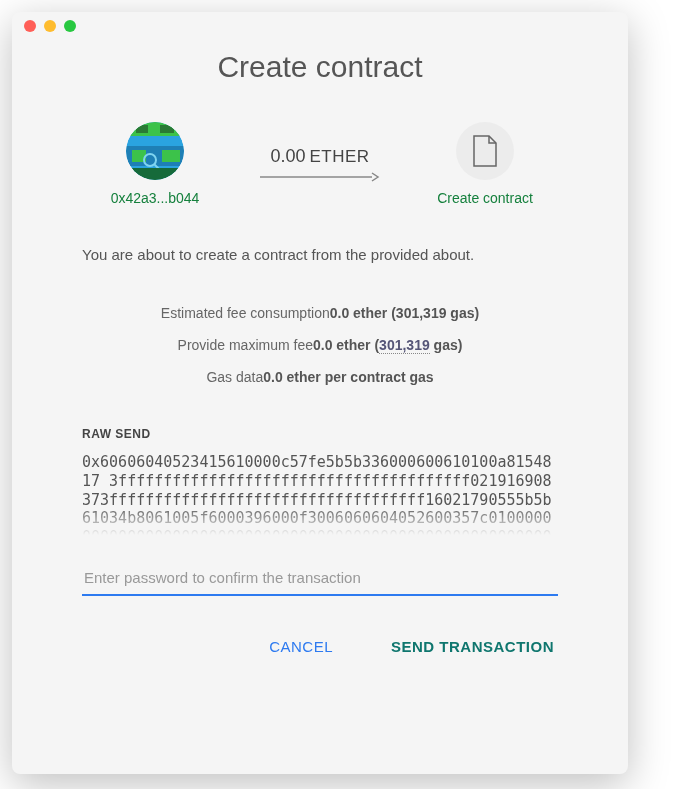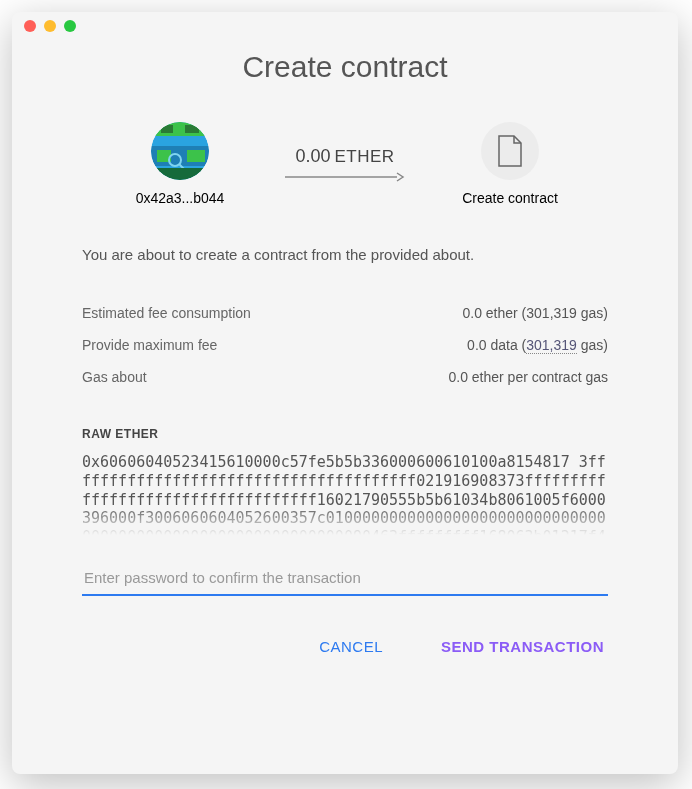--- a/index.html
+++ b/index.html
@@ -4,21 +4,21 @@
 <style>
 * { margin: 0; padding: 0; box-sizing: border-box; }
 body {
   font-family: -apple-system, BlinkMacSystemFont, "Segoe UI", sans-serif;
   background: #fff;
   width: 692px;
   height: 789px;
   overflow: hidden;
 }
 .window {
-  width: 666px;
+  width: 616px;
   height: 762px;
   margin: 12px;
   background: #f5f5f5;
   border-radius: 8px;
   box-shadow: 0 10px 40px rgba(0,0,0,0.25);
   overflow: hidden;
   display: flex;
   flex-direction: column;
 }
 .titlebar {
@@ -58,21 +58,21 @@
 }
 .avatar svg { width: 58px; height: 58px; }
 .doc-circle {
   width: 58px; height: 58px; border-radius: 50%;
   background: #ececec;
   display: flex; align-items: center; justify-content: center;
 }
 .avatar-label {
   margin-top: 10px;
   font-size: 14px;
-  color: #000000;
+  color: #15803d;
 }
 .arrow-block {
   display: flex; flex-direction: column; align-items: center;
   width: 140px;
 }
 .amount {
   font-size: 18px; color: #444;
   display: flex; align-items: baseline; gap: 4px;
 }
 .amount .unit { font-size: 17px; letter-spacing: 0.5px; }
@@ -80,26 +80,26 @@
 .about {
   margin-top: 40px;
   font-size: 15px;
   color: #555;
 }
 .fee-table {
   margin-top: 34px;
 }
 .fee-row {
   display: flex;
-  justify-content: space-between;
+  justify-content: center;
   font-size: 14px;
   color: #666;
   padding: 8px 0;
 }
-.fee-row .val { color: #555; }
+.fee-row .val { color: #555; font-weight: bold; }
 .linkish {
   color: #557;
   border-bottom: 1px dotted #888;
 }
 .raw-label {
   margin-top: 34px;
   font-size: 12px;
   font-weight: 700;
   color: #444;
   letter-spacing: 0.5px;
@@ -144,21 +144,21 @@
 .btn {
   background: none;
   border: none;
   font-size: 15px;
   font-weight: 700;
   letter-spacing: 0.5px;
   cursor: pointer;
   padding: 6px 4px;
 }
 .btn.cancel { color: #2d7af0; font-weight: 500; margin-left: 44px; }
-.btn.send { color: #8b5cf6; }
+.btn.send { color: #0f766e; }
 </style>
 </head>
 <body>
 
 <div class="window">
   <div class="titlebar">
     <div class="dot red"></div>
     <div class="dot yellow"></div>
     <div class="dot green"></div>
   </div>
@@ -217,30 +217,30 @@
     <div class="about">You are about to create a contract from the provided about.</div>
 
     <div class="fee-table">
       <div class="fee-row">
         <span>Estimated fee consumption</span>
         <span class="val">0.0 ether (301,319 gas)</span>
       </div>
       <div class="fee-row">
         <span>Provide maximum fee</span>
         <span class="val">
-          <span>0.0 data (</span><span class="linkish">301,319</span><span> gas)</span>
+          <span>0.0 ether (</span><span class="linkish">301,319</span><span> gas)</span>
         </span>
       </div>
       <div class="fee-row">
-        <span>Gas about</span>
+        <span>Gas data</span>
         <span class="val">0.0 ether per contract gas</span>
       </div>
     </div>
 
-    <div class="raw-label">RAW ETHER</div>
+    <div class="raw-label">RAW SEND</div>
     <div class="raw-data">0x60606040523415610000c57fe5b5b336000600610100a8154817 3fffffffffffffffffffffffffffffffffffffff021916908373fffffffffffffffffffffffffffffffffff16021790555b5b61034b8061005f6000396000f3006060604052600357c010000000000000000000000000000000000000000000000000000000000090463fffffffff168063b01217f41460046578063ed88c68e14610085975fe5b616ced8740653e6d6053f0000</div>
 
     <div class="pw-field">
       <input type="password" placeholder="Enter password to confirm the transaction" style="">
     </div>
 
     <div class="actions">
       <button class="btn cancel">CANCEL</button>
       <button class="btn send">SEND TRANSACTION</button>
     </div>

